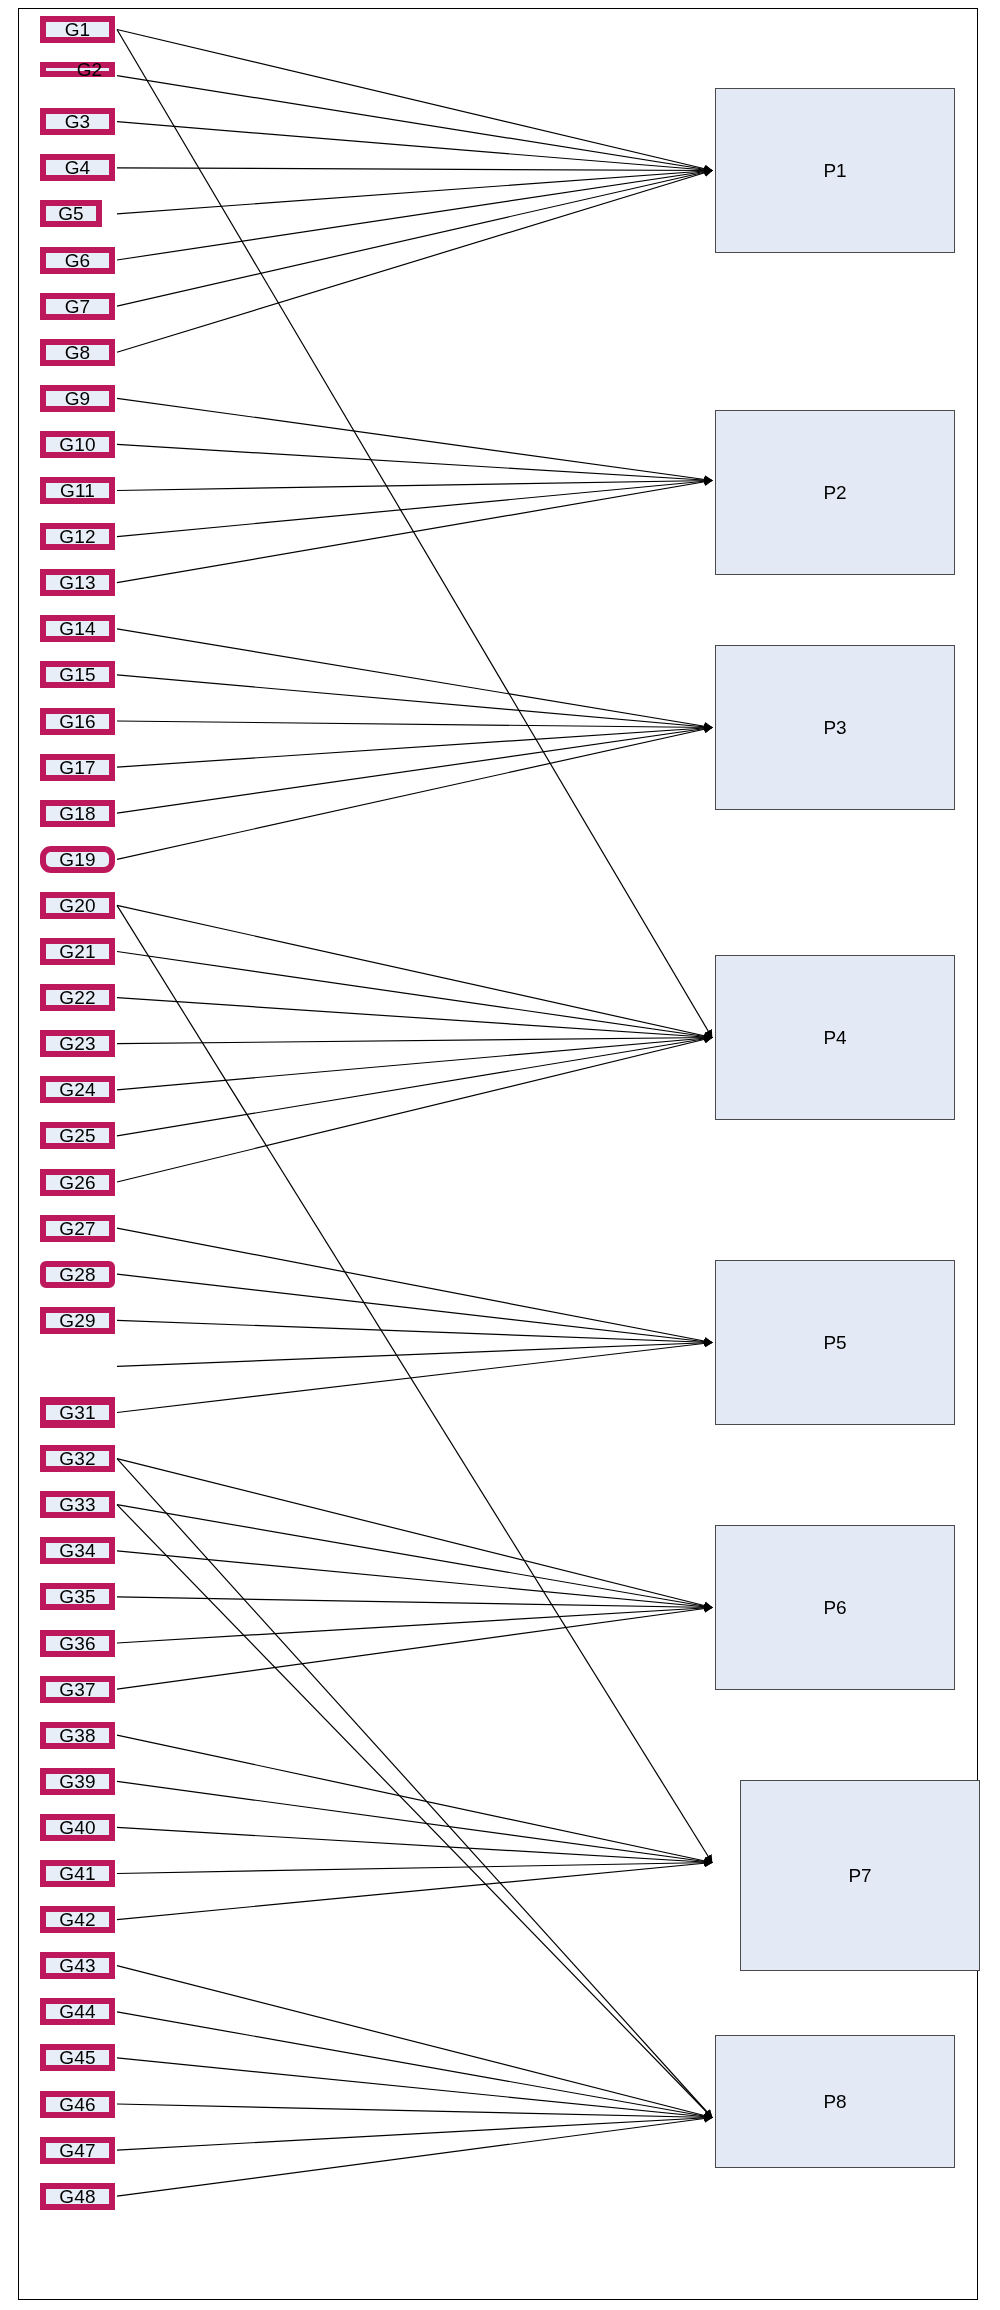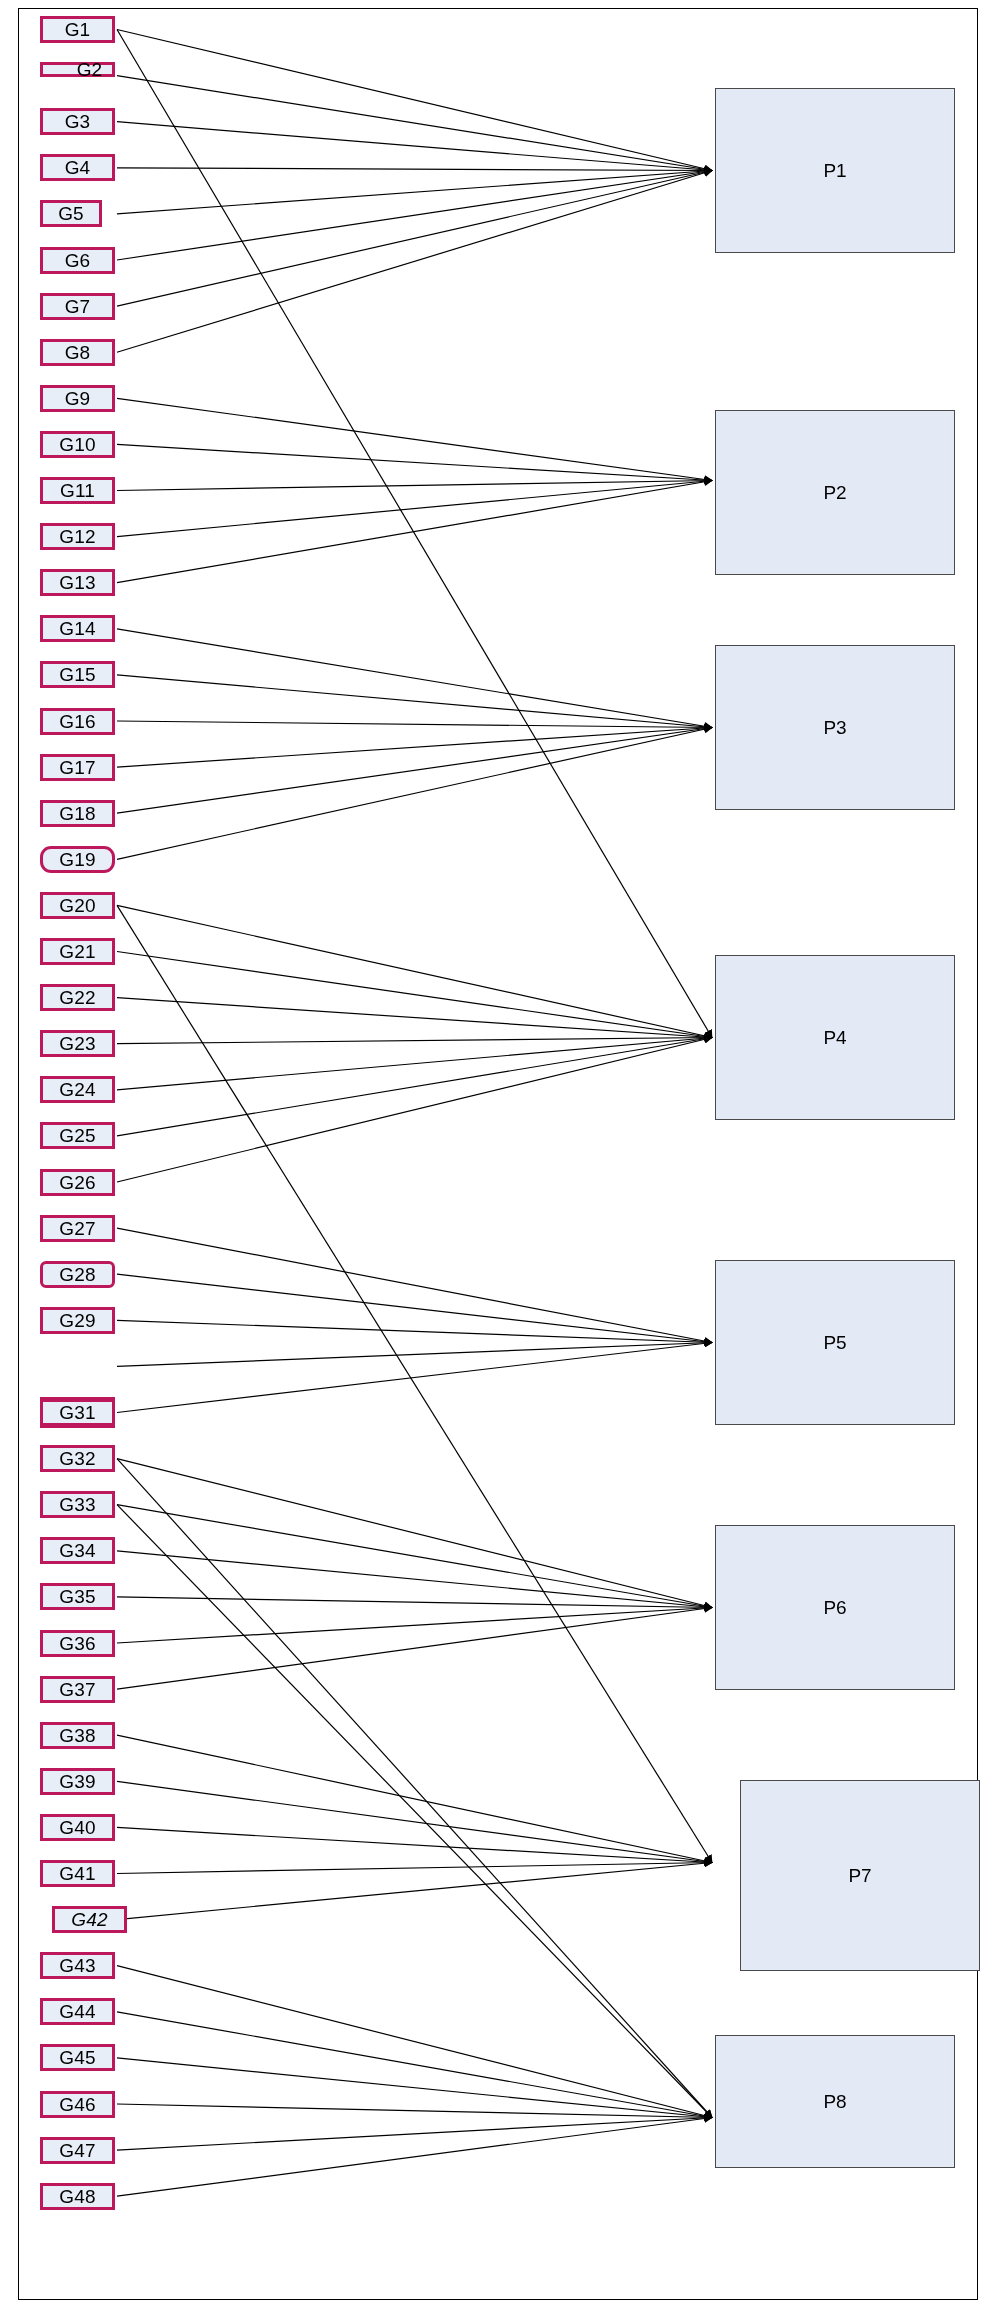--- a/index.html
+++ b/index.html
@@ -30,21 +30,21 @@
     left: 0;
     top: 0;
     width: 1000px;
     height: 2310px;
     pointer-events: none;
   }
   .gene-node {
     position: absolute;
     box-sizing: border-box;
     background: #e8eef7;
-    border: 3px solid #be185d;
+    border: 6px solid #be185d;
     color: #000000;
     font-size: 19px;
     line-height: 1;
     display: flex;
     align-items: center;
     justify-content: center;
     letter-spacing: 0.2px;
   }
   .pathway-node {
     position: absolute;
@@ -159,21 +159,21 @@
       <div class="gene-node" style="left: 40px; top: 1445.1px; width: 75px; height: 27px;">G32</div>
       <div class="gene-node" style="left: 40px; top: 1491.2px; width: 75px; height: 27px;">G33</div>
       <div class="gene-node" style="left: 40px; top: 1537.3px; width: 75px; height: 27px;">G34</div>
       <div class="gene-node" style="left: 40px; top: 1583.4px; width: 75px; height: 27px;">G35</div>
       <div class="gene-node" style="left: 40px; top: 1629.5px; width: 75px; height: 27px;">G36</div>
       <div class="gene-node" style="left: 40px; top: 1675.6px; width: 75px; height: 27px;">G37</div>
       <div class="gene-node" style="left: 40px; top: 1721.7px; width: 75px; height: 27px;">G38</div>
       <div class="gene-node" style="left: 40px; top: 1767.8px; width: 75px; height: 27px;">G39</div>
       <div class="gene-node" style="left: 40px; top: 1813.9px; width: 75px; height: 27px;">G40</div>
       <div class="gene-node" style="left: 40px; top: 1860px; width: 75px; height: 27px;">G41</div>
-      <div class="gene-node" style="left: 52px; top: 1906.1px; width: 75px; height: 27px; font-style: italic;">G42</div>
+      <div class="gene-node" style="left: 40px; top: 1906.1px; width: 75px; height: 27px;">G42</div>
       <div class="gene-node" style="left: 40px; top: 1952.2px; width: 75px; height: 27px;">G43</div>
       <div class="gene-node" style="left: 40px; top: 1998.3px; width: 75px; height: 27px;">G44</div>
       <div class="gene-node" style="left: 40px; top: 2044.4px; width: 75px; height: 27px;">G45</div>
       <div class="gene-node" style="left: 40px; top: 2090.5px; width: 75px; height: 27px;">G46</div>
       <div class="gene-node" style="left: 40px; top: 2136.6px; width: 75px; height: 27px;">G47</div>
       <div class="gene-node" style="left: 40px; top: 2182.7px; width: 75px; height: 27px;">G48</div>
     </div>
   <div id="pathway-layer">
       <div class="pathway-node" style="left: 715px; top: 88px; width: 240px; height: 165px;">P1</div>
       <div class="pathway-node" style="left: 715px; top: 398px; width: 240px; height: 165px; margin-top: 12px;">P2</div>

